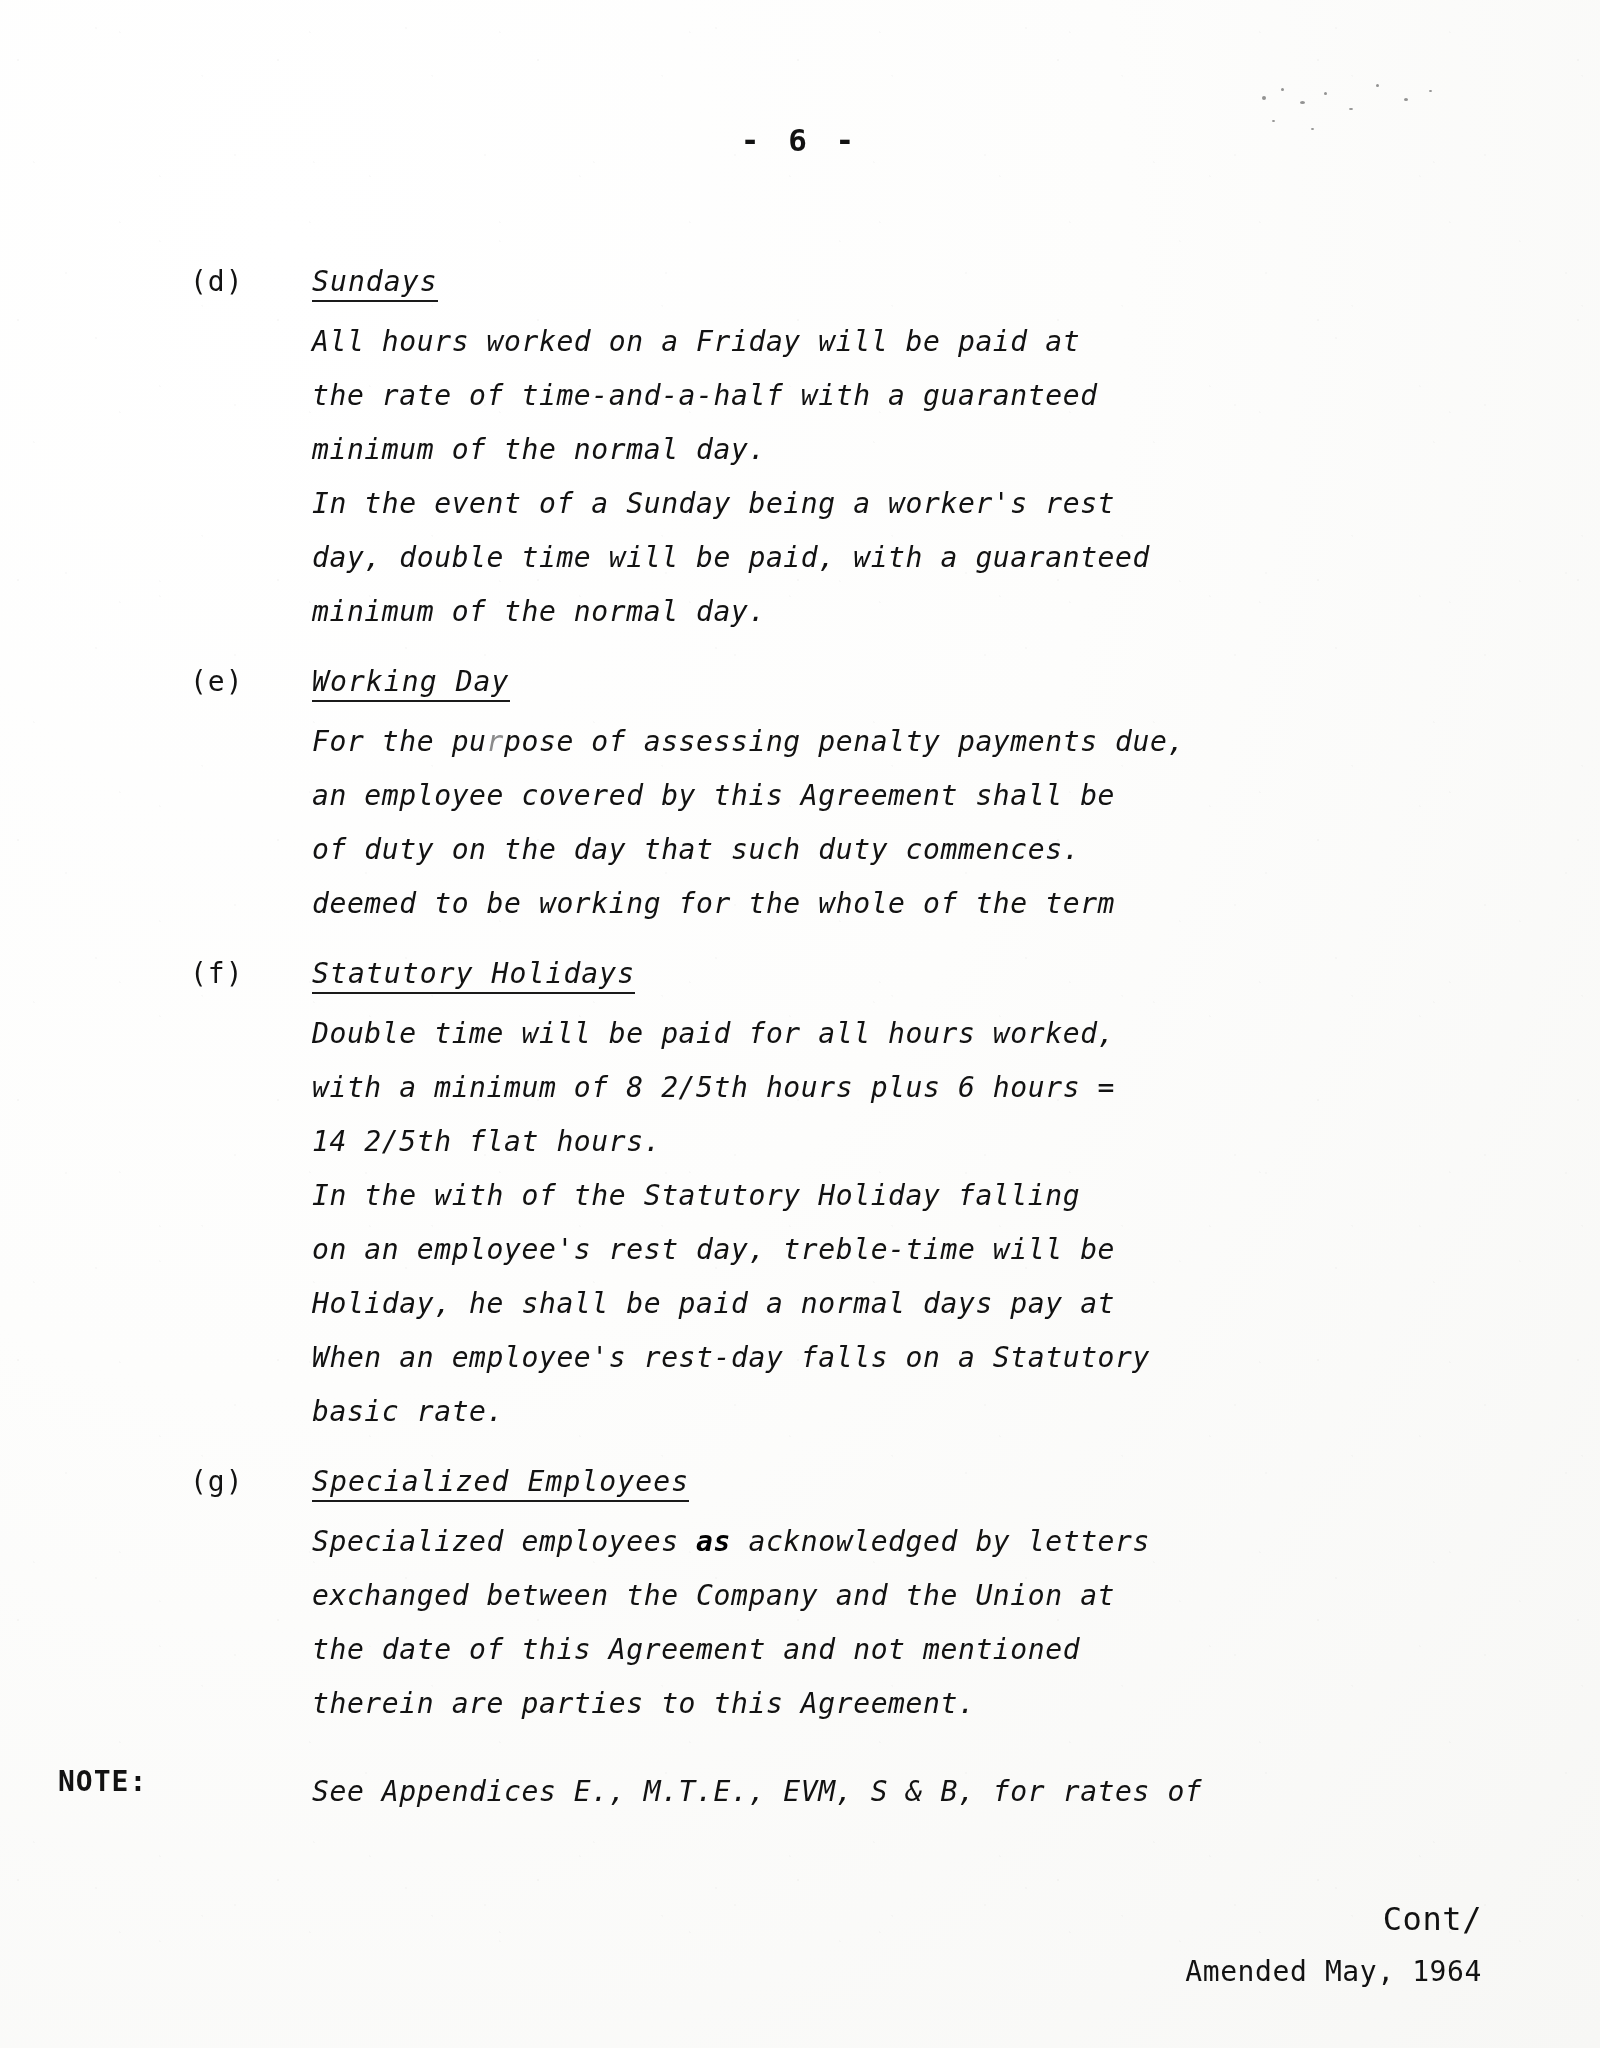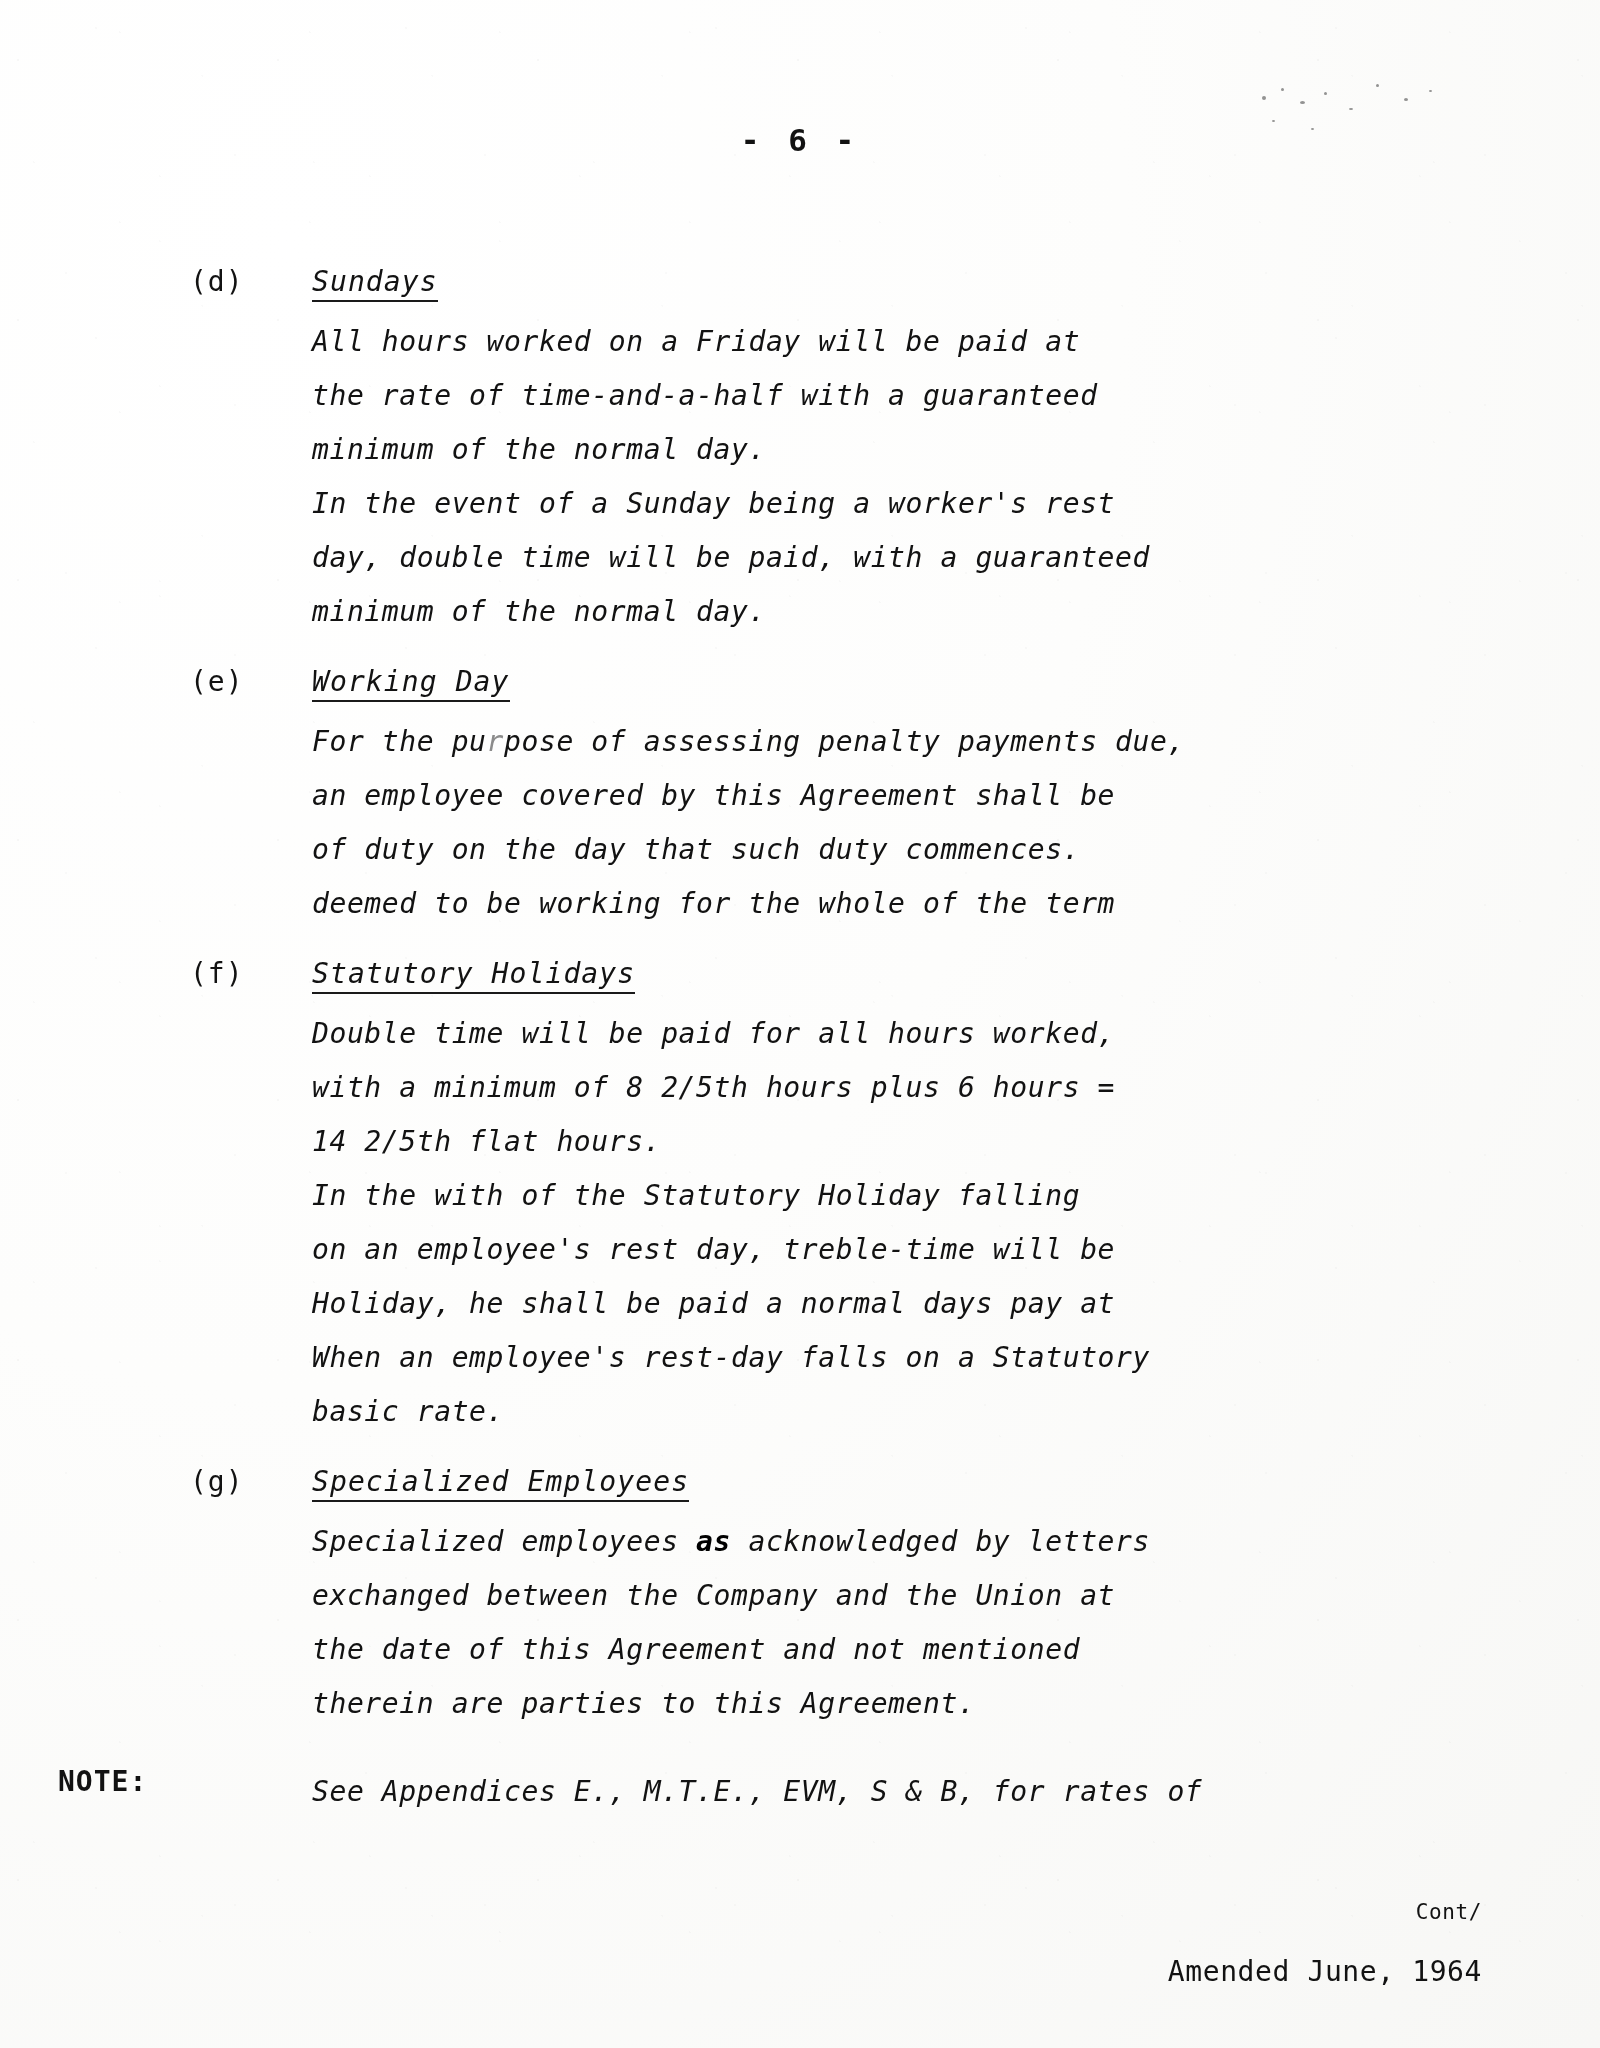--- a/index.html
+++ b/index.html
@@ -124,21 +124,21 @@
     white-space: pre;
   }
 
   .footer {
     position: absolute;
     right: 118px;
     text-align: right;
   }
   .footer-cont {
     top: 1900px;
-    font-size: 21px;
+    font-size: 32px;
     letter-spacing: .6px;
     white-space: pre;
   }
   .footer-amended {
     top: 1955px;
     font-size: 28px;
     letter-spacing: .6px;
     white-space: pre;
   }
 </style>
@@ -217,15 +217,15 @@
     <div class="note-row">
       <div class="note-label">NOTE:</div>
       <div class="clause-body">
         <div class="line">See Appendices E., M.T.E., EVM, S &amp; B, for rates of</div>
       </div>
     </div>
 
   </div>
 
   <div class="footer footer-cont">Cont/</div>
-  <div class="footer footer-amended">Amended June, 1964</div>
+  <div class="footer footer-amended">Amended May, 1964</div>
 
 </div>
 
 </body></html>

